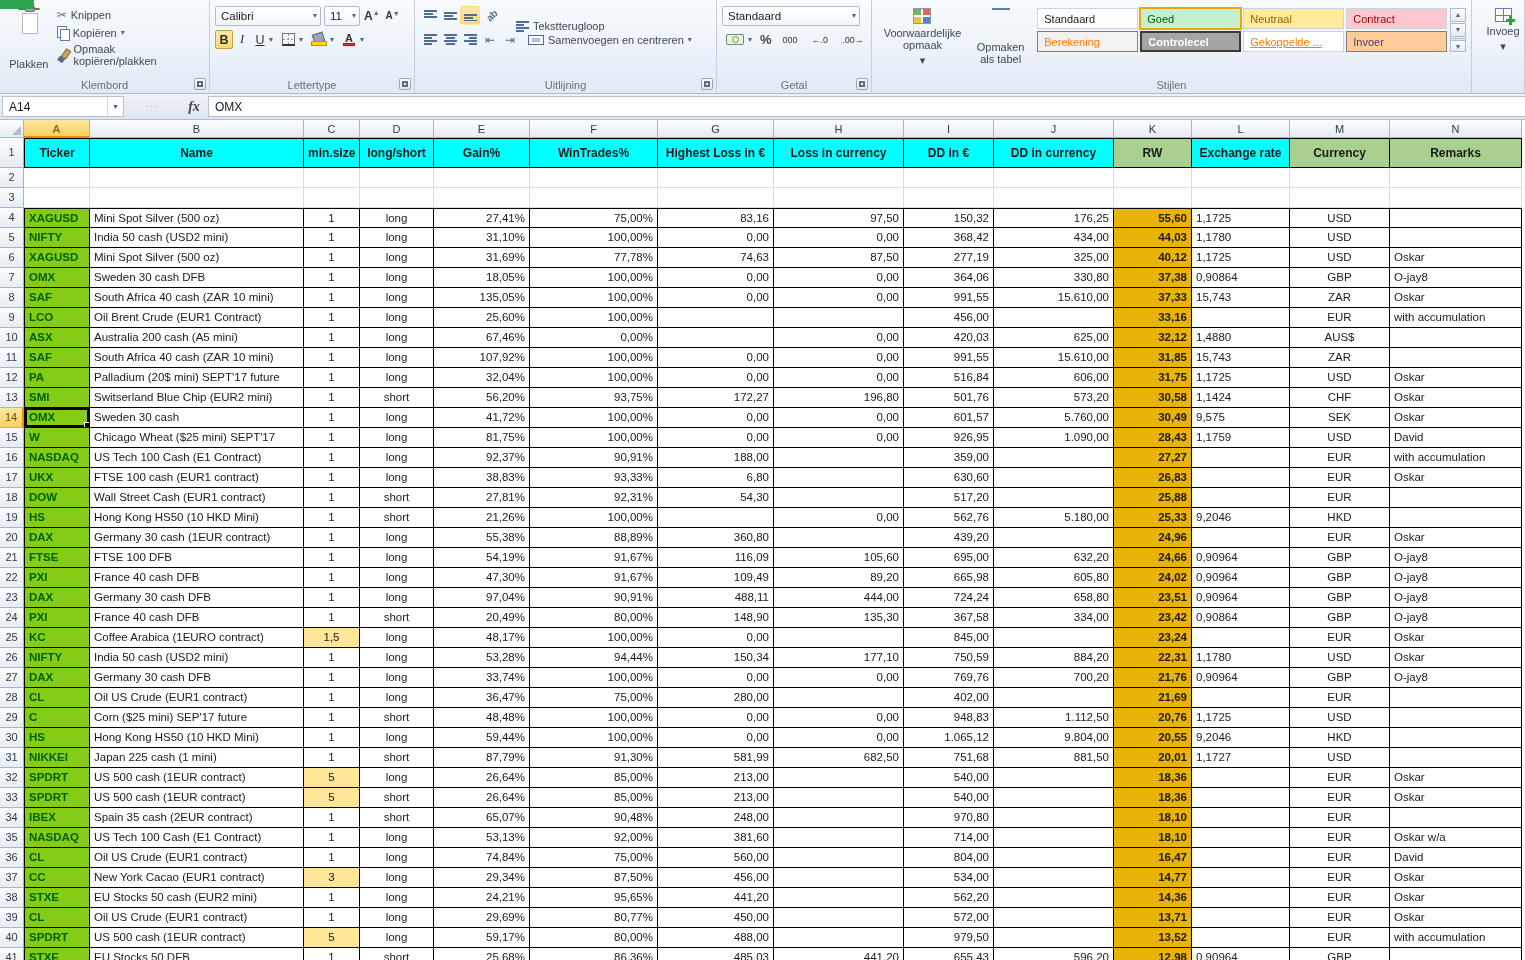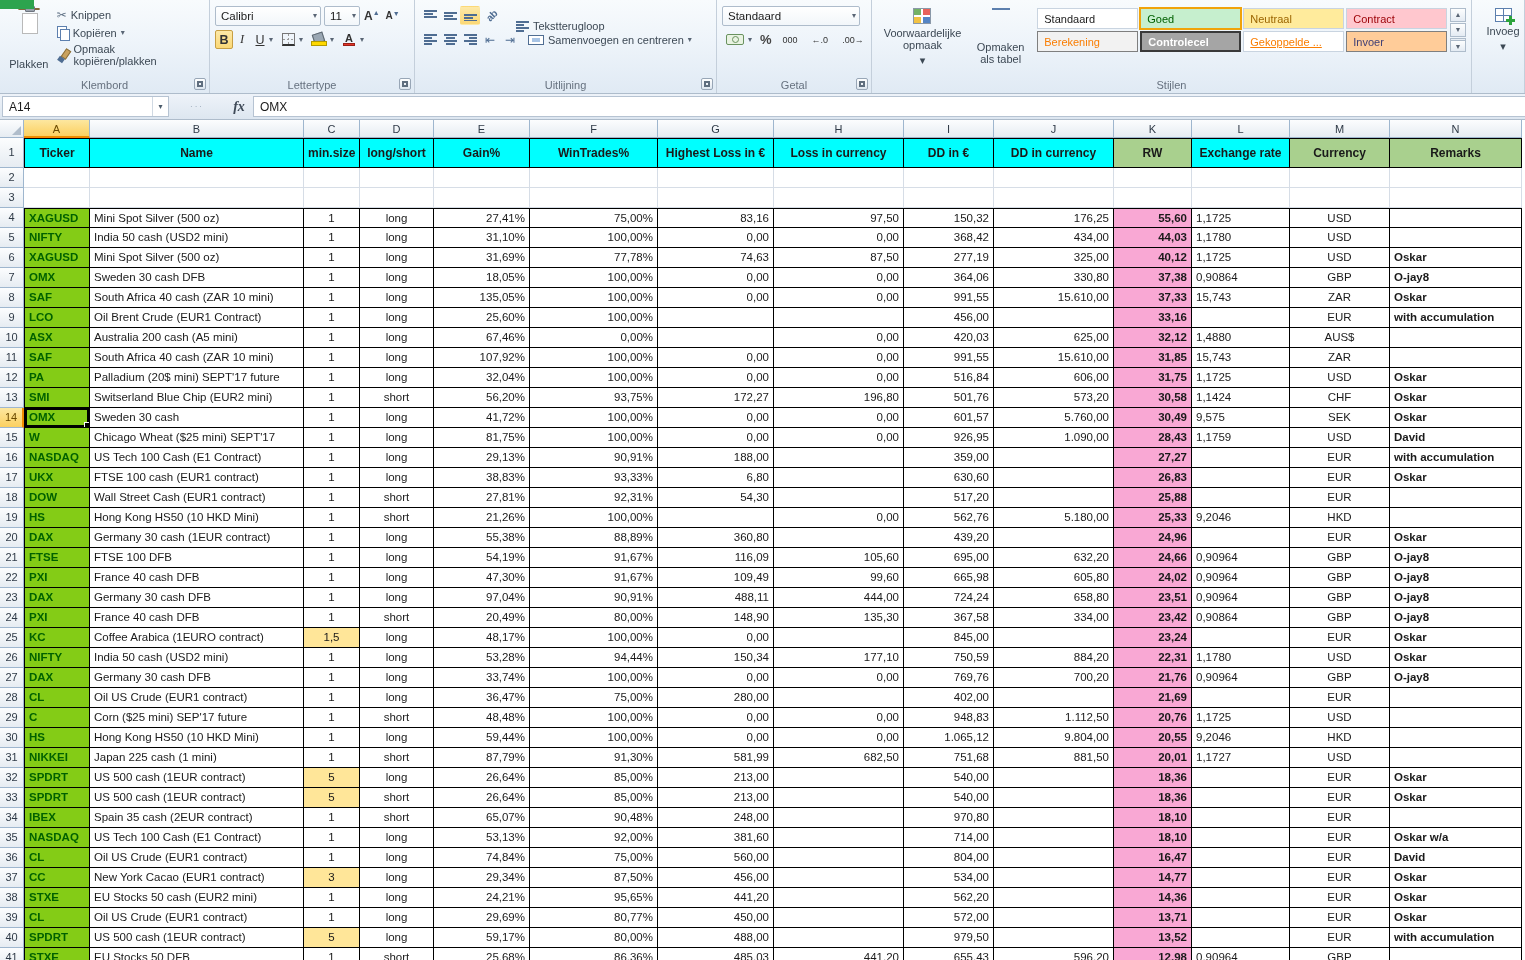--- a/index.html
+++ b/index.html
@@ -121,21 +121,21 @@
   .g-insert { flex:1; min-width:0; overflow:hidden; }
   .ins-ic { width:17px; height:14px; border:1px solid #5c7fae; position:relative;
     background:linear-gradient(#5c7fae,#5c7fae) 0 6px/100% 1px no-repeat,
                linear-gradient(#5c7fae,#5c7fae) 50% 0/1px 100% no-repeat,#fff; }
   .ins-ic::after { content:""; position:absolute; right:-4px; bottom:-4px; width:9px; height:9px;
     background:linear-gradient(#2ca33c,#2ca33c) 50% 0/3px 100% no-repeat,
                linear-gradient(#2ca33c,#2ca33c) 0 50%/100% 3px no-repeat; }
 
   
   .fbar { height:26px; width:1525px; background:linear-gradient(#eef3f9,#dde6f0); border-bottom:1px solid #aebccb; display:flex; align-items:stretch; }
-  .namebox { width:167px; background:#fff; border:1px solid #b6c3d2; margin:2px 0 2px 2px; display:flex; align-items:center; padding-left:6px; font-size:12px; }
+  .namebox { width:122px; background:#fff; border:1px solid #b6c3d2; margin:2px 0 2px 2px; display:flex; align-items:center; padding-left:6px; font-size:12px; }
   .nb-arr { margin-left:auto; width:16px; text-align:center; color:#4a5a6a; font-size:8px; border-left:1px solid #d0d9e3; align-self:stretch; display:flex; align-items:center; justify-content:center; }
   .fsep { width:56px; display:flex; align-items:center; justify-content:center; color:#9aa8b8; font-size:8px; letter-spacing:2px; }
   .fxbtn { width:28px; display:flex; align-items:center; justify-content:center; font-style:italic; font-family:"Liberation Serif",serif; color:#3f4a58; font-size:14px; font-weight:bold; }
   .fval { flex:1; background:#fff; border:1px solid #b6c3d2; border-right:none; margin:2px 0; padding:1px 6px; font-size:12px; display:flex; align-items:center; }
 
   
   .grid { width:1523px; background:#fff; }
   .grow { display:flex; height:20px; }
   .grow.colhead { height:18px; }
   .grow.r1 { height:30px; }
@@ -149,23 +149,23 @@
   .selgut { background:linear-gradient(180deg,#fde79f,#fbd061); border-right:2px solid #f08c00; color:#6b4a00; }
   .corner { position:relative; }
   .corner::after { content:""; position:absolute; right:2px; bottom:2px; width:0; height:0; border-left:9px solid transparent; border-bottom:9px solid #b0bdcb; }
   .hdr { background:#00ffff; font-weight:bold; text-align:center; font-size:12px; border-top:1px solid #000; border-right:1px solid #000; border-bottom:1px solid #000; }
   .hdr.hgreen { background:#a9d08e; }
   .lb { border-left:1px solid #000; }
   .tbl { border-right:1px solid #000; border-bottom:1px solid #000; }
   .tb { border-top:1px solid #000; }
   .al { text-align:left; } .ac { text-align:center; } .ar { text-align:right; }
   .ticker { background:#84cc16; color:#006100; font-weight:bold; }
-  .rw { background:#f9a8d4; font-weight:bold; }
+  .rw { background:#eab308; font-weight:bold; }
   .hl { background:#ffe699; }
-  .rem { font-weight:bold; }
+  .rem { font-weight:normal; }
   .plain { background:#fff; }
   .sel { box-shadow:inset 0 0 0 2px #000; position:relative; }
   .sel::after { content:""; position:absolute; right:-1px; bottom:-1px; width:4px; height:4px; background:#000; border:1px solid #fff; }
 </style>
 </head>
 <body>
 
 <div class="win-stub"></div>
 
 <div class="ribbon">
@@ -637,21 +637,21 @@
       <div class="cell w12 tbl al">1,1759</div>
       <div class="cell w13 tbl ac">USD</div>
       <div class="cell w14 tbl al rem">David</div>
     </div>
     <div class="grow">
       <div class="cell w0 gut">16</div>
       <div class="cell w1 tbl al ticker lb">NASDAQ</div>
       <div class="cell w2 tbl al">US Tech 100 Cash (E1 Contract)</div>
       <div class="cell w3 tbl ac">1</div>
       <div class="cell w4 tbl ac">long</div>
-      <div class="cell w5 tbl ar">29,13%</div>
+      <div class="cell w5 tbl ar">92,37%</div>
       <div class="cell w6 tbl ar">90,91%</div>
       <div class="cell w7 tbl ar">188,00</div>
       <div class="cell w8 tbl ar"></div>
       <div class="cell w9 tbl ar">359,00</div>
       <div class="cell w10 tbl ar"></div>
       <div class="cell w11 tbl ar rw">27,27</div>
       <div class="cell w12 tbl al"></div>
       <div class="cell w13 tbl ac">EUR</div>
       <div class="cell w14 tbl al rem">with accumulation</div>
     </div>
@@ -742,21 +742,21 @@
     </div>
     <div class="grow">
       <div class="cell w0 gut">22</div>
       <div class="cell w1 tbl al ticker lb">PXI</div>
       <div class="cell w2 tbl al">France 40 cash DFB</div>
       <div class="cell w3 tbl ac">1</div>
       <div class="cell w4 tbl ac">long</div>
       <div class="cell w5 tbl ar">47,30%</div>
       <div class="cell w6 tbl ar">91,67%</div>
       <div class="cell w7 tbl ar">109,49</div>
-      <div class="cell w8 tbl ar">99,60</div>
+      <div class="cell w8 tbl ar">89,20</div>
       <div class="cell w9 tbl ar">665,98</div>
       <div class="cell w10 tbl ar">605,80</div>
       <div class="cell w11 tbl ar rw">24,02</div>
       <div class="cell w12 tbl al">0,90964</div>
       <div class="cell w13 tbl ac">GBP</div>
       <div class="cell w14 tbl al rem">O-jay8</div>
     </div>
     <div class="grow">
       <div class="cell w0 gut">23</div>
       <div class="cell w1 tbl al ticker lb">DAX</div>

